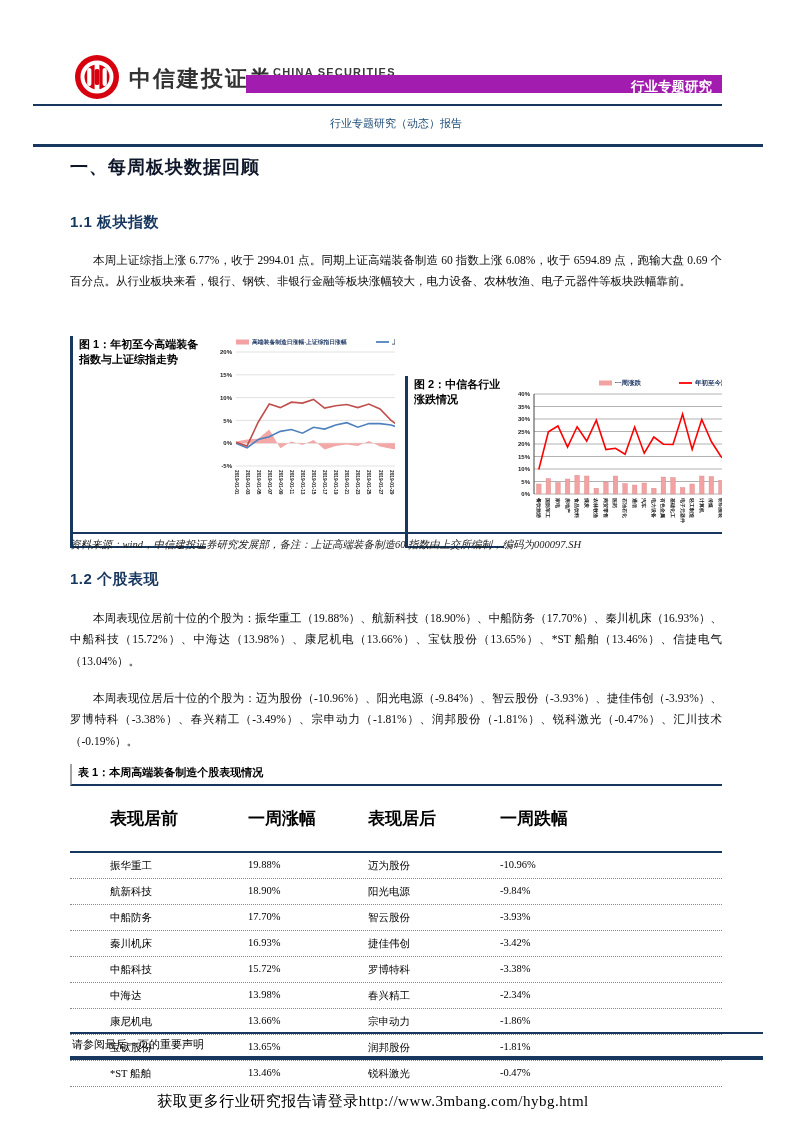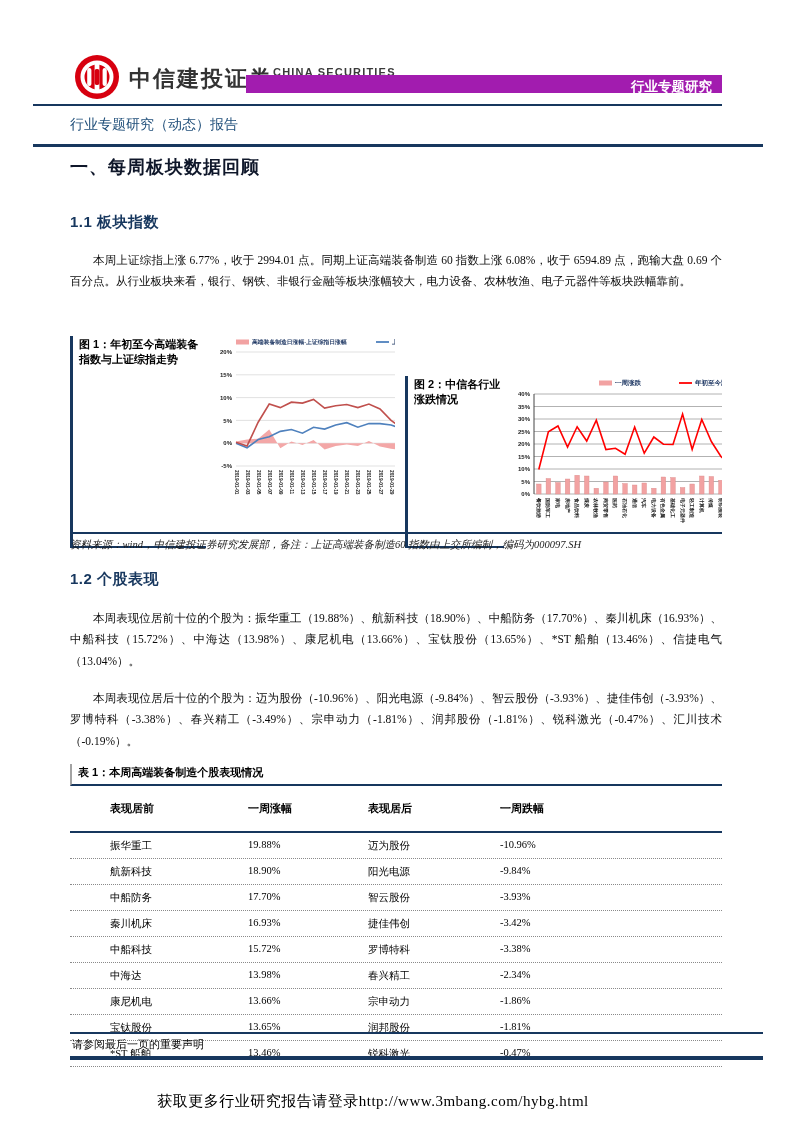--- a/index.html
+++ b/index.html
@@ -9,21 +9,21 @@
 
   
   .logo{left:74px;top:54px;display:flex;align-items:center;gap:9px;}
   .logo-texts{display:flex;flex-direction:row;line-height:1.05;}
   .logo-cn{font-family:"Liberation Sans",sans-serif;font-weight:bold;font-size:22px;color:#333;letter-spacing:2px;}
   .logo-en{font-family:"Liberation Sans",sans-serif;font-weight:bold;font-size:11px;color:#3a3a3a;letter-spacing:1.2px;}
   .banner{left:246px;top:75px;width:476px;height:18px;background:#a21caf;color:#fff;
           font-family:"Liberation Sans",sans-serif;font-weight:bold;font-size:13.5px;
           line-height:24px;text-align:right;padding-right:10px;box-sizing:border-box;}
   .hr-thin-top{left:33px;top:104px;width:689px;height:2px;background:#17375E;}
-  .report-type{top:116px;left:70px;width:652px;text-align:left;font-size:14px;color:#1F4E79;}
+  .report-type{top:116px;left:70px;width:652px;text-align:center;font-size:11px;color:#1F4E79;}
   .hr-thick{left:33px;top:144px;width:730px;height:3px;background:#17375E;}
 
   
   .sec-title{left:70px;top:155px;font-family:Liberation Serif, serif;font-weight:bold;font-size:18px;color:#0f172a;letter-spacing:1px;}
   .sub-title{font-family:"Liberation Sans",sans-serif;font-weight:bold;font-size:15px;color:#17375E;letter-spacing:.5px;}
   .st1{left:70px;top:213px;}
   .st2{left:70px;top:570px;}
   .para{left:70px;width:652px;font-size:11.5px;line-height:1.86;text-align:justify;text-indent:2em;color:#0a0a0a;}
   .p1{top:250px;}
   .p2{top:608px;}
@@ -37,21 +37,21 @@
   .fig-cap{font-family:"Liberation Sans",sans-serif;font-weight:bold;font-size:11px;color:#000;
            border-left:3px solid #17375E;padding:1px 0 4px 6px;border-bottom:2px solid #17375E;}
   .figs-bottom{left:70px;top:532px;width:652px;height:2px;background:#17375E;}
   .source{left:70px;top:538px;width:652px;font-size:10.5px;font-style:italic;color:#1a1a1a;}
 
   
   .tbl{left:70px;top:764px;width:652px;}
   .tbl-cap{font-family:"Liberation Sans",sans-serif;font-weight:bold;font-size:11px;color:#000;
            border-left:2px solid #a3a3a3;padding:1px 0 4px 6px;border-bottom:2px solid #17375E;}
   .t-head,.t-row{display:grid;grid-template-columns:170px 120px 140px 1fr;}
-  .t-head{font-weight:bold;font-size:11px;padding:15px 0;border-bottom:2px solid #17375E;}
+  .t-head{font-weight:bold;font-size:17px;padding:21px 0;border-bottom:2px solid #17375E;}
   .t-row{font-size:10.5px;padding:5.5px 0;border-bottom:1px dotted #8a8a8a;}
   .t-cell{white-space:nowrap;}
   .c0{padding-left:40px;} .c1{padding-left:8px;} .c2{padding-left:8px;} .c3{padding-left:0px;}
 
   
   .foot-thin{left:70px;top:1032px;width:693px;height:1.5px;background:#17375E;}
   .foot-text{left:72px;top:1037px;font-size:11px;color:#000;}
   .foot-thick{left:70px;top:1056px;width:693px;height:3.5px;background:#17375E;}
   .promo{left:0;top:1092px;width:746px;text-align:center;font-size:15px;color:#000;
          font-family:"Liberation Serif",serif;letter-spacing:.5px;}

